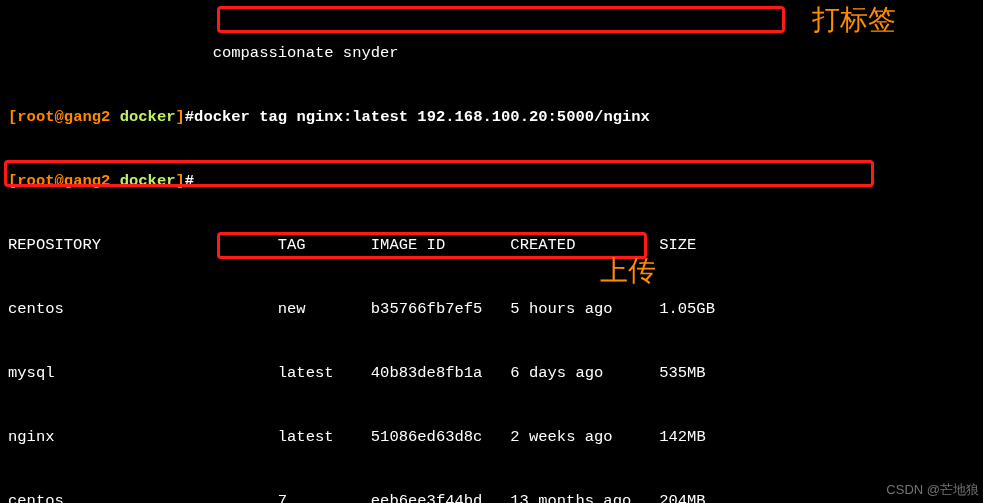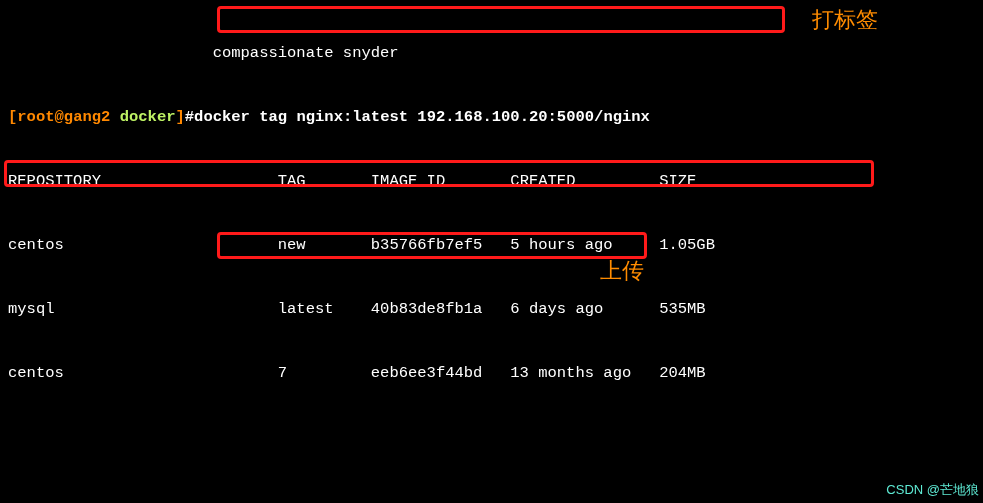--- a/index.html
+++ b/index.html
@@ -24,21 +24,21 @@
     white-space: pre;
     margin-top: 20px;
   }
   .orange { color: #ff8800; font-weight: bold; }
   .cyan   { color: #bef264; font-weight: bold; }
   .white  { color: #ffffff; font-weight: bold; }
   .csdn {
     position: absolute;
     right: 4px;
     bottom: 2px;
-    color: #5eead4;
+    color: #737373;
     font-family: sans-serif;
     font-size: 13px;
     background: transparent;
   }
 
   
   .box {
     position: absolute;
     border: 3px solid #ff1a1a;
     border-radius: 4px;
@@ -46,34 +46,36 @@
     box-sizing: border-box;
   }
   .box1 { left: 217px; top: 6px;   width: 568px; height: 27px; }
   .box2 { left: 4px;   top: 160px; width: 870px; height: 27px; }
   .box3 { left: 217px; top: 232px; width: 430px; height: 27px; }
 
   .anno {
     position: absolute;
     font-family: "SimSun","Microsoft YaHei",sans-serif;
     color: #ff8c00;
-    font-size: 22px;
+    font-size: 28px;
   }
   .anno1 { left: 812px; top: 9px; }
   .anno2 { left: 600px; top: 260px; }
 </style>
 </head>
 <body>
 
 <div class="terminal">
 <span class="line">                      <span>compassionate snyder</span></span>
 <span class="line"><span class="orange">[</span><span class="orange">root</span><span class="orange">@</span><span class="orange">gang2</span><span class="orange"> </span><span class="cyan">docker</span><span class="orange">]</span><span class="white">#</span><span class="white">docker tag nginx:latest 192.168.100.20:5000/nginx</span></span>
+<span class="line"><span class="orange">[</span><span class="orange">root</span><span class="orange">@</span><span class="orange">gang2</span><span class="orange"> </span><span class="cyan">docker</span><span class="orange">]</span><span class="white">#</span></span>
 <span class="line"><span>REPOSITORY</span>                   <span>TAG</span>       <span>IMAGE ID</span>       <span>CREATED</span>         <span>SIZE</span></span>
 <span class="line"><span>centos</span>                       <span>new</span>       <span>b35766fb7ef5</span>   <span>5 hours ago</span>     <span>1.05GB</span></span>
 <span class="line"><span>mysql</span>                        <span>latest</span>    <span>40b83de8fb1a</span>   <span>6 days ago</span>      <span>535MB</span></span>
+<span class="line"><span>nginx</span>                        <span>latest</span>    <span>51086ed63d8c</span>   <span>2 weeks ago</span>     <span>142MB</span></span>
 <span class="line"><span>centos</span>                       <span>7</span>         <span>eeb6ee3f44bd</span>   <span>13 months ago</span>   <span>204MB</span></span>
 
 
 
 
 
 
 
 
 

